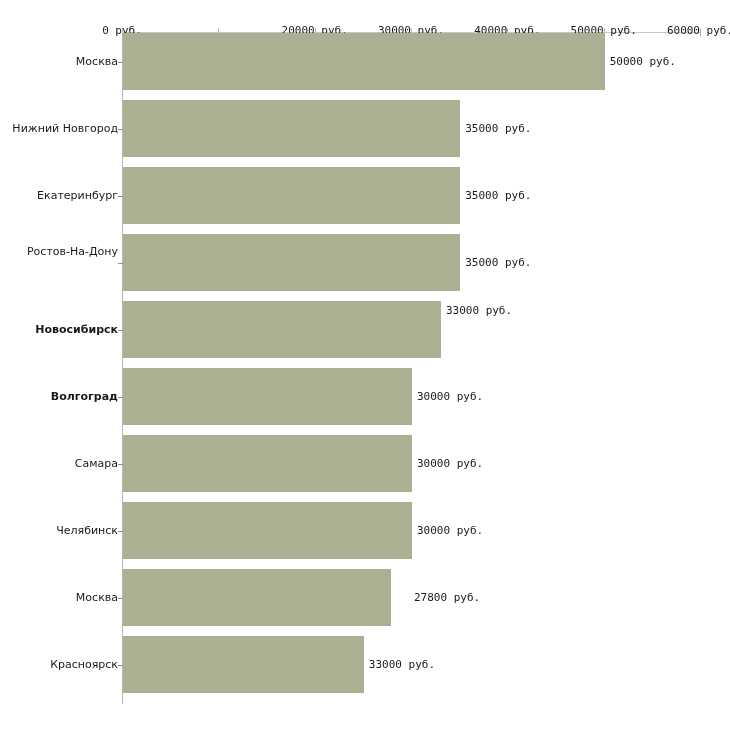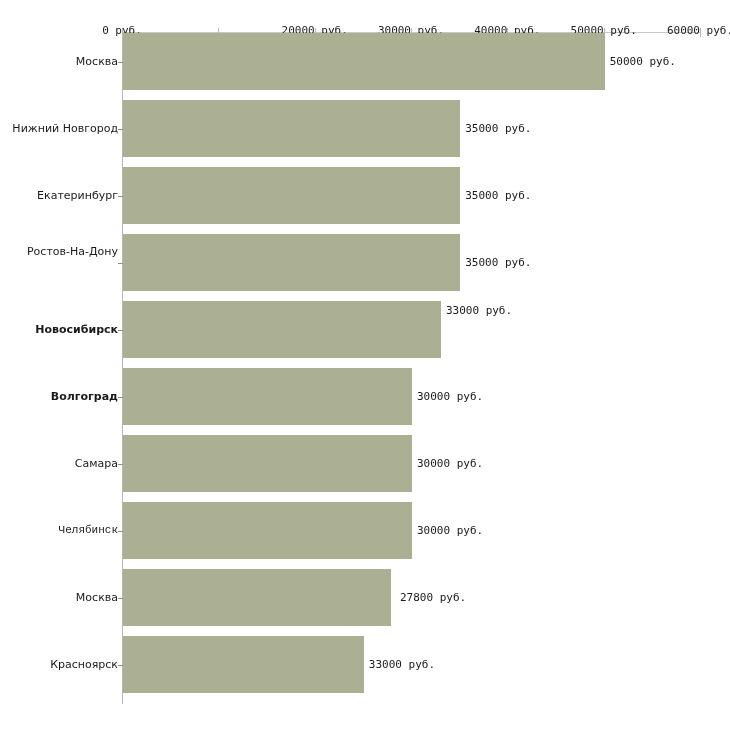--- a/index.html
+++ b/index.html
@@ -154,29 +154,29 @@
         <div class="bar-value" style="top: 389.5px; left: 417px;">30000 руб.</div>
       </div>
       <div class="row" style="top: 0px;">
         <div class="cat-tick" style="top: 463.5px;"></div>
         <div class="cat-label" style="top: 456.5px;">Самара</div>
         <div class="bar" style="top: 435px; width: 289px; height: 57px; background: rgb(171, 176, 147);"></div>
         <div class="bar-value" style="top: 456.5px; left: 417px;">30000 руб.</div>
       </div>
       <div class="row" style="top: 0px;">
         <div class="cat-tick" style="top: 530.5px;"></div>
-        <div class="cat-label" style="top: 523.5px; font-family: Liberation Mono, monospace;">Челябинск</div>
+        <div class="cat-label" style="top: 523.5px;">Челябинск</div>
         <div class="bar" style="top: 502px; width: 289px; height: 57px; background: rgb(171, 176, 147);"></div>
         <div class="bar-value" style="top: 523.5px; left: 417px;">30000 руб.</div>
       </div>
       <div class="row" style="top: 0px;">
         <div class="cat-tick" style="top: 597.5px;"></div>
         <div class="cat-label" style="top: 590.5px;">Москва</div>
         <div class="bar" style="top: 569px; width: 267.807px; height: 57px; background: rgb(171, 176, 147);"></div>
-        <div class="bar-value" style="top: 590.5px; left: 400px; text-align: center;">27800 руб.</div>
+        <div class="bar-value" style="top: 590.5px; left: 414px; text-align: center;">27800 руб.</div>
       </div>
       <div class="row" style="top: 0px;">
         <div class="cat-tick" style="top: 664.5px;"></div>
         <div class="cat-label" style="top: 657.5px; margin-left: 13px;">Красноярск</div>
         <div class="bar" style="top: 636px; width: 240.833px; height: 57px; background: rgb(171, 176, 147);"></div>
         <div class="bar-value" style="top: 657.5px; left: 368.833px;">33000 руб.</div>
       </div>
     </div>
 
 </div>

